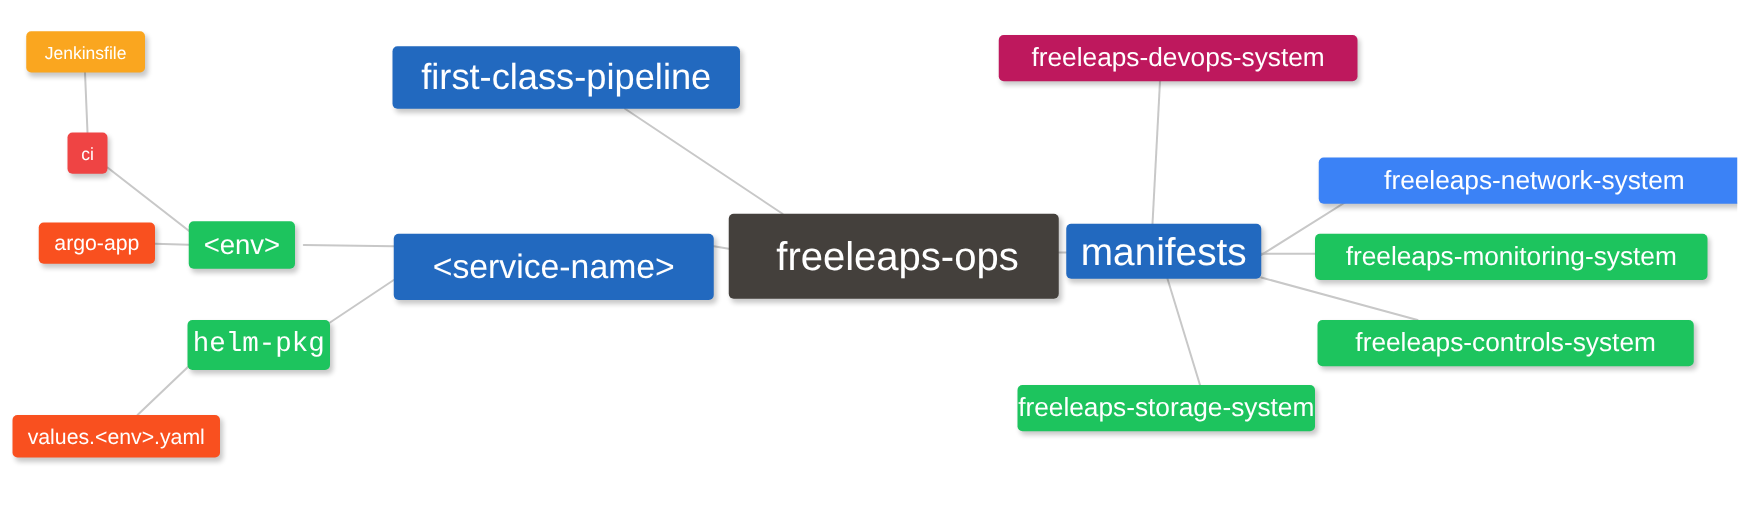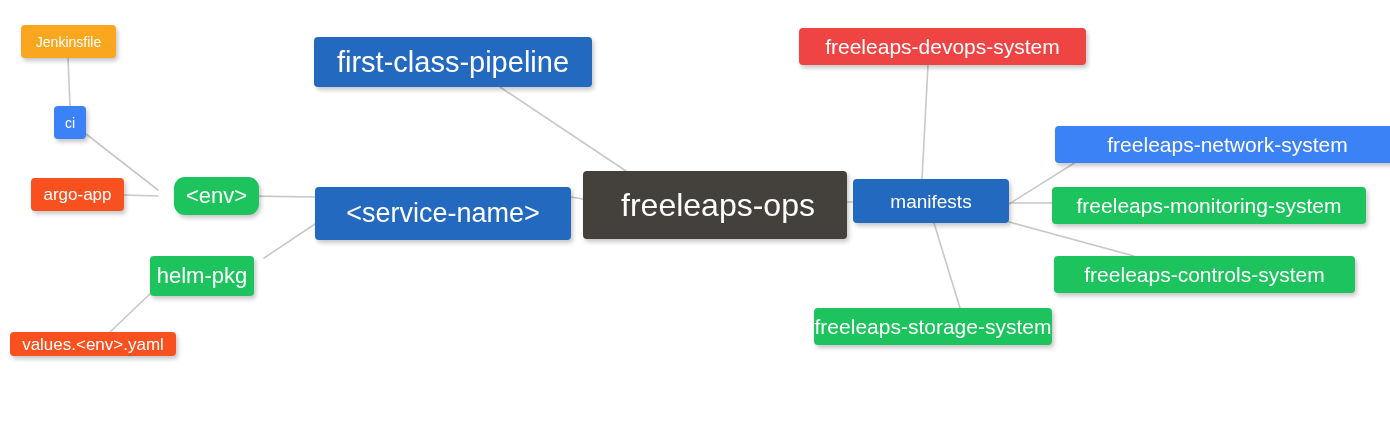--- a/index.html
+++ b/index.html
@@ -68,48 +68,48 @@
       <line x1="922" y1="179" x2="928" y2="65" stroke="#c8c8c8" stroke-width="1.6" stroke-linecap="round"></line>
       <line x1="1009" y1="204" x2="1095" y2="150" stroke="#c8c8c8" stroke-width="1.6" stroke-linecap="round"></line>
       <line x1="1009" y1="203" x2="1052" y2="203" stroke="#c8c8c8" stroke-width="1.6" stroke-linecap="round"></line>
       <line x1="1009" y1="222" x2="1134" y2="256" stroke="#c8c8c8" stroke-width="1.6" stroke-linecap="round"></line>
       <line x1="934" y1="223" x2="960" y2="308" stroke="#c8c8c8" stroke-width="1.6" stroke-linecap="round"></line>
     </svg>
   <div id="node-layer">
       <div class="node c-orange" style="left: 21px; top: 25px; width: 95px; height: 33px; font-size: 14px; background: rgb(250, 166, 31);">
         <span class="node-label">Jenkinsfile</span>
       </div>
-      <div class="node c-red" style="left: 54px; top: 106px; width: 32px; height: 33px; font-size: 14px; background: #3b82f6;">
+      <div class="node c-red" style="left: 54px; top: 106px; width: 32px; height: 33px; font-size: 14px; background: #ef4444;">
         <span class="node-label">ci</span>
       </div>
       <div class="node c-red" style="left: 31px; top: 178px; width: 93px; height: 33px; font-size: 17px; background: rgb(249, 80, 31); text-align: right;">
         <span class="node-label">argo-app</span>
       </div>
-      <div class="node c-green" style="left: 174px; top: 177px; width: 85px; height: 38px; font-size: 22px; background: rgb(29, 196, 94); border-radius: 11px;">
+      <div class="node c-green" style="left: 151px; top: 177px; width: 85px; height: 38px; font-size: 22px; background: rgb(29, 196, 94);">
         <span class="node-label">&lt;env&gt;</span>
       </div>
-      <div class="node c-green" style="left: 150px; top: 256px; width: 104px; height: 40px; font-size: 22px; background: rgb(29, 196, 94);">
+      <div class="node c-green" style="left: 150px; top: 256px; width: 114px; height: 40px; font-size: 22px; background: rgb(29, 196, 94); font-family: Liberation Mono, monospace;">
         <span class="node-label">helm-pkg</span>
       </div>
-      <div class="node c-red" style="left: 10px; top: 332px; width: 166px; height: 24px; font-size: 17px; background: rgb(249, 80, 31); text-align: center;">
+      <div class="node c-red" style="left: 10px; top: 332px; width: 166px; height: 34px; font-size: 17px; background: rgb(249, 80, 31); text-align: center;">
         <span class="node-label">values.&lt;env&gt;.yaml</span>
       </div>
       <div class="node c-blue" style="left: 314px; top: 37px; width: 278px; height: 50px; font-size: 29px; background: rgb(34, 105, 191);">
         <span class="node-label">first-class-pipeline</span>
       </div>
       <div class="node c-blue" style="left: 315px; top: 171px; width: 256px; height: 53px; font-size: 27px; background: rgb(34, 105, 191); margin-top: 16px;">
         <span class="node-label">&lt;service-name&gt;</span>
       </div>
       <div class="node c-root" style="left: 583px; top: 171px; width: 264px; height: 68px; font-size: 32px; background: rgb(68, 64, 60);">
         <span class="node-label">freeleaps-ops</span>
       </div>
-      <div class="node c-blue" style="left: 853px; top: 179px; width: 156px; height: 44px; font-size: 19px; background: rgb(34, 105, 191);">
+      <div class="node c-blue" style="left: 853px; top: 179px; width: 156px; height: 44px; font-size: 31px; background: rgb(34, 105, 191);">
         <span class="node-label">manifests</span>
       </div>
-      <div class="node c-green" style="left: 799px; top: 28px; width: 287px; height: 37px; font-size: 21px; background: #ef4444;">
+      <div class="node c-green" style="left: 799px; top: 28px; width: 287px; height: 37px; font-size: 21px; background: #be185d;">
         <span class="node-label">freeleaps-devops-system</span>
       </div>
       <div class="node c-green" style="left: 1055px; top: 126px; width: 345px; height: 37px; font-size: 21px; background: #3b82f6;">
         <span class="node-label">freeleaps-network-system</span>
       </div>
       <div class="node c-green" style="left: 1052px; top: 187px; width: 314px; height: 37px; font-size: 21px; background: rgb(29, 196, 94);">
         <span class="node-label">freeleaps-monitoring-system</span>
       </div>
       <div class="node c-green" style="left: 1054px; top: 256px; width: 301px; height: 37px; font-size: 21px; background: rgb(29, 196, 94);">
         <span class="node-label">freeleaps-controls-system</span>

